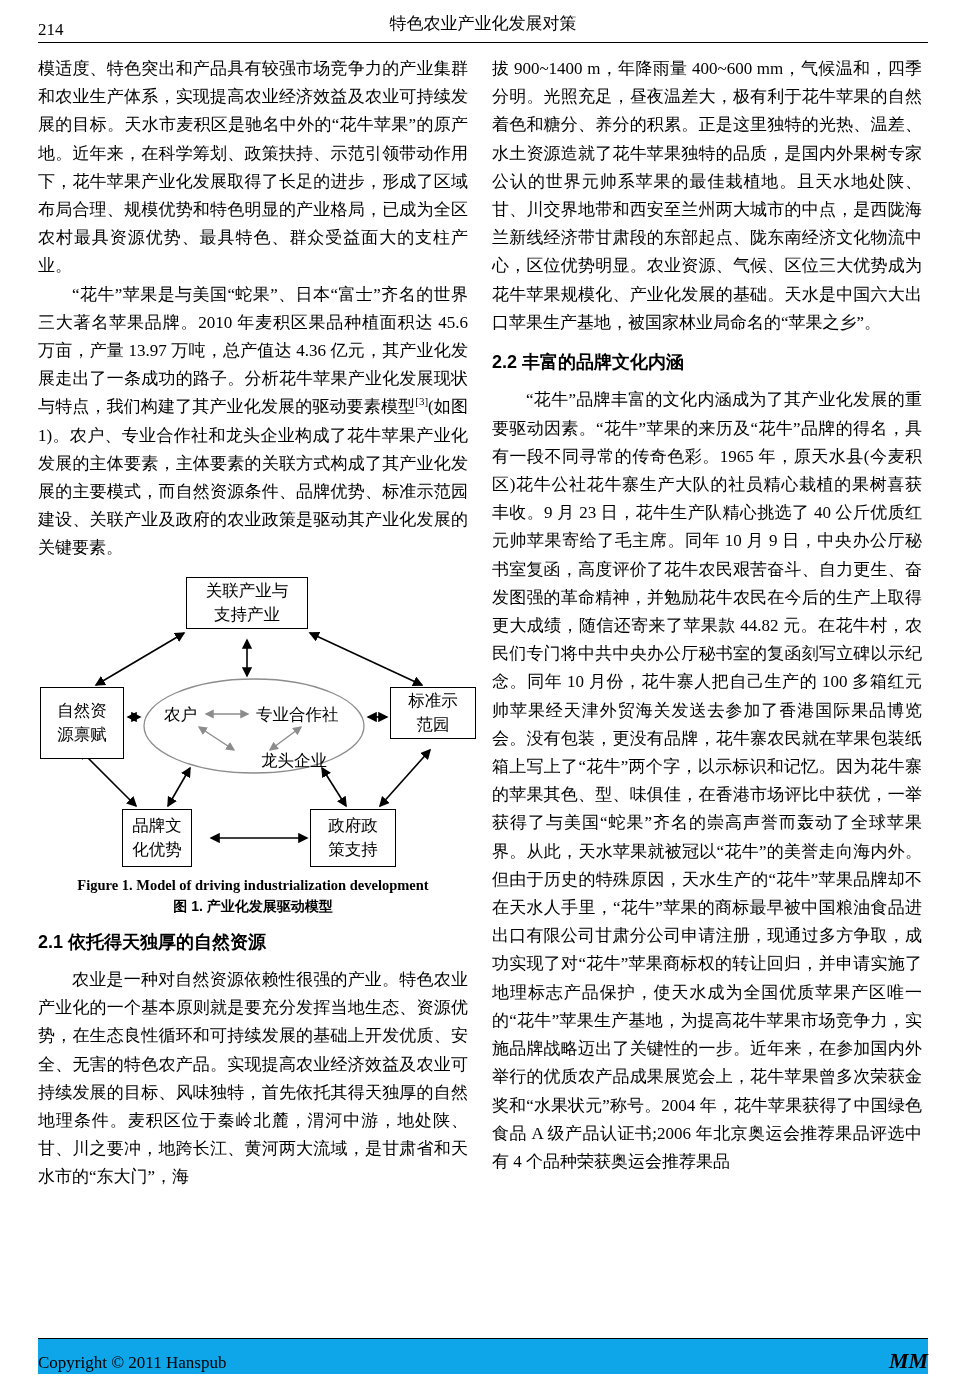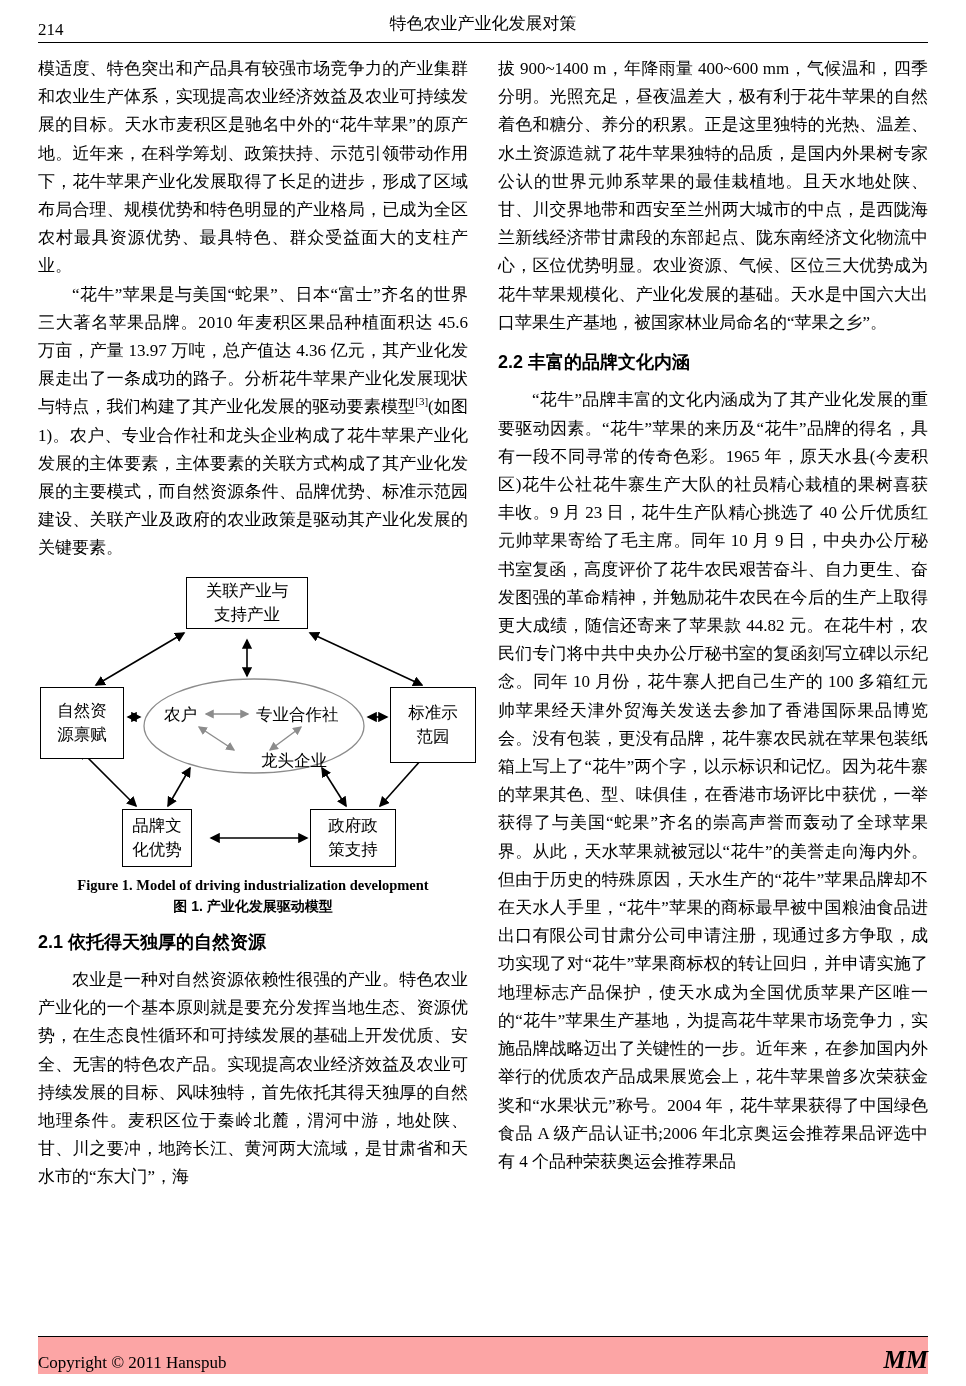--- a/index.html
+++ b/index.html
@@ -13,21 +13,21 @@
   }
   .page { padding:12px 38px 0 38px; }
 
   
   .header { position:relative; height:26px; font-size:17px; }
   .header .pageno { position:absolute; left:0; top:8px; }
   .header .running-title { position:absolute; left:0; right:0; top:0; text-align:center; }
   .hrule { border-bottom:1.6px solid #000; margin-top:4px; }
 
   
-  .columns { display:flex; gap:30px; margin-top:12px; }
+  .columns { display:flex; gap:24px; margin-top:12px; }
   .col { width:430px; font-size:17px; line-height:28.2px; text-align:justify; }
   .col p { margin:0; }
   p.indent { text-indent:2em; }
   sup.cite { font-size:11px; vertical-align:super; line-height:0; }
 
   h2.sec {
     font-family:"Liberation Sans","DejaVu Sans",sans-serif;
     font-size:19.5px; font-weight:bold; margin:15px 0 13px 0; line-height:1.3;
   }
   h3.subsec {
@@ -39,41 +39,41 @@
   .figure { position:relative; width:440px; height:292px; margin:14px auto 4px auto; }
   .fig-svg { position:absolute; left:0; top:0; }
   .fbox {
     position:absolute; border:1.2px solid #000; background:#fff;
     display:flex; align-items:center; justify-content:center;
     text-align:center; white-space:pre-line;
     font-size:16.5px; line-height:24px;
   }
   .fbox.top { left:148px; top:0; width:122px; height:52px; }
   .fbox.lft { left:2px;   top:110px; width:84px; height:72px; }
-  .fbox.rgt { left:352px; top:110px; width:86px; height:76px; }
+  .fbox.rgt { left:352px; top:110px; width:86px; height:52px; }
   .fbox.bl  { left:84px;  top:232px; width:70px; height:58px; }
   .fbox.br  { left:272px; top:232px; width:86px; height:58px; }
   .core-label { position:absolute; color:#000000; font-size:16.5px; line-height:20px; white-space:nowrap; }
   .core-farmer { left:126px; top:128px; }
   .core-coop   { left:218px; top:128px; }
   .core-ent    { left:183px; top:174px;margin-left:40px; }
 
   .caption { text-align:center; margin:6px 0 2px 0; }
   .cap-en { font-weight:bold; font-size:14.5px; line-height:21px; }
   .cap-zh { font-weight:bold; font-size:14px; line-height:21px;
             font-family:"Liberation Sans","DejaVu Sans",sans-serif; }
 
   
   .footer {
     position:absolute; left:38px; right:38px; bottom:12px;
-    background:#fca5a5; border-top:1.6px solid #000;
+    background:#0ea5e9; border-top:1.6px solid #000;
     padding-top:9px; display:flex; justify-content:space-between; align-items:baseline;
   }
   .footer .copyright { font-size:17px; }
-  .footer .mark { font-size:25px; font-weight:bold; font-style:italic; }
+  .footer .mark { font-size:22px; font-weight:bold; font-style:italic; }
 </style>
 </head>
 <body>
 
 <div class="page">
 
   <div class="header">
     <span class="pageno">214</span>
     <span class="running-title">特色农业产业化发展对策</span>
   </div>

